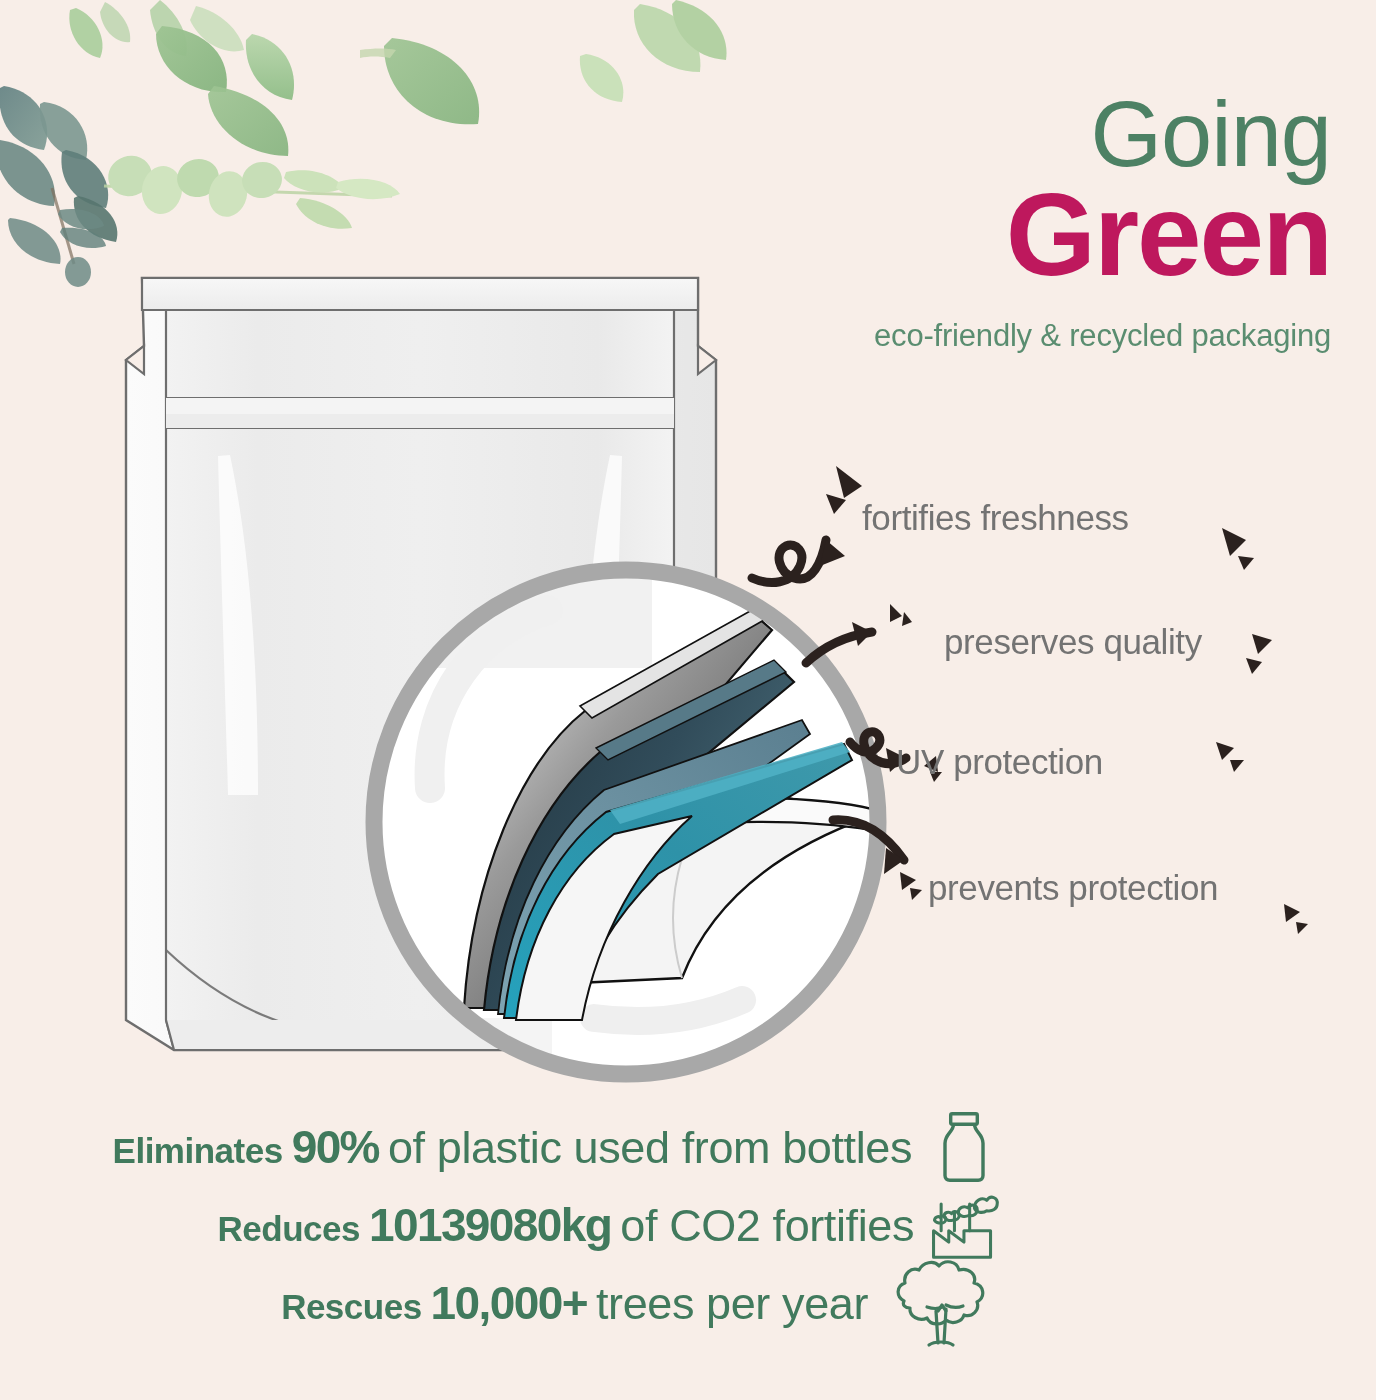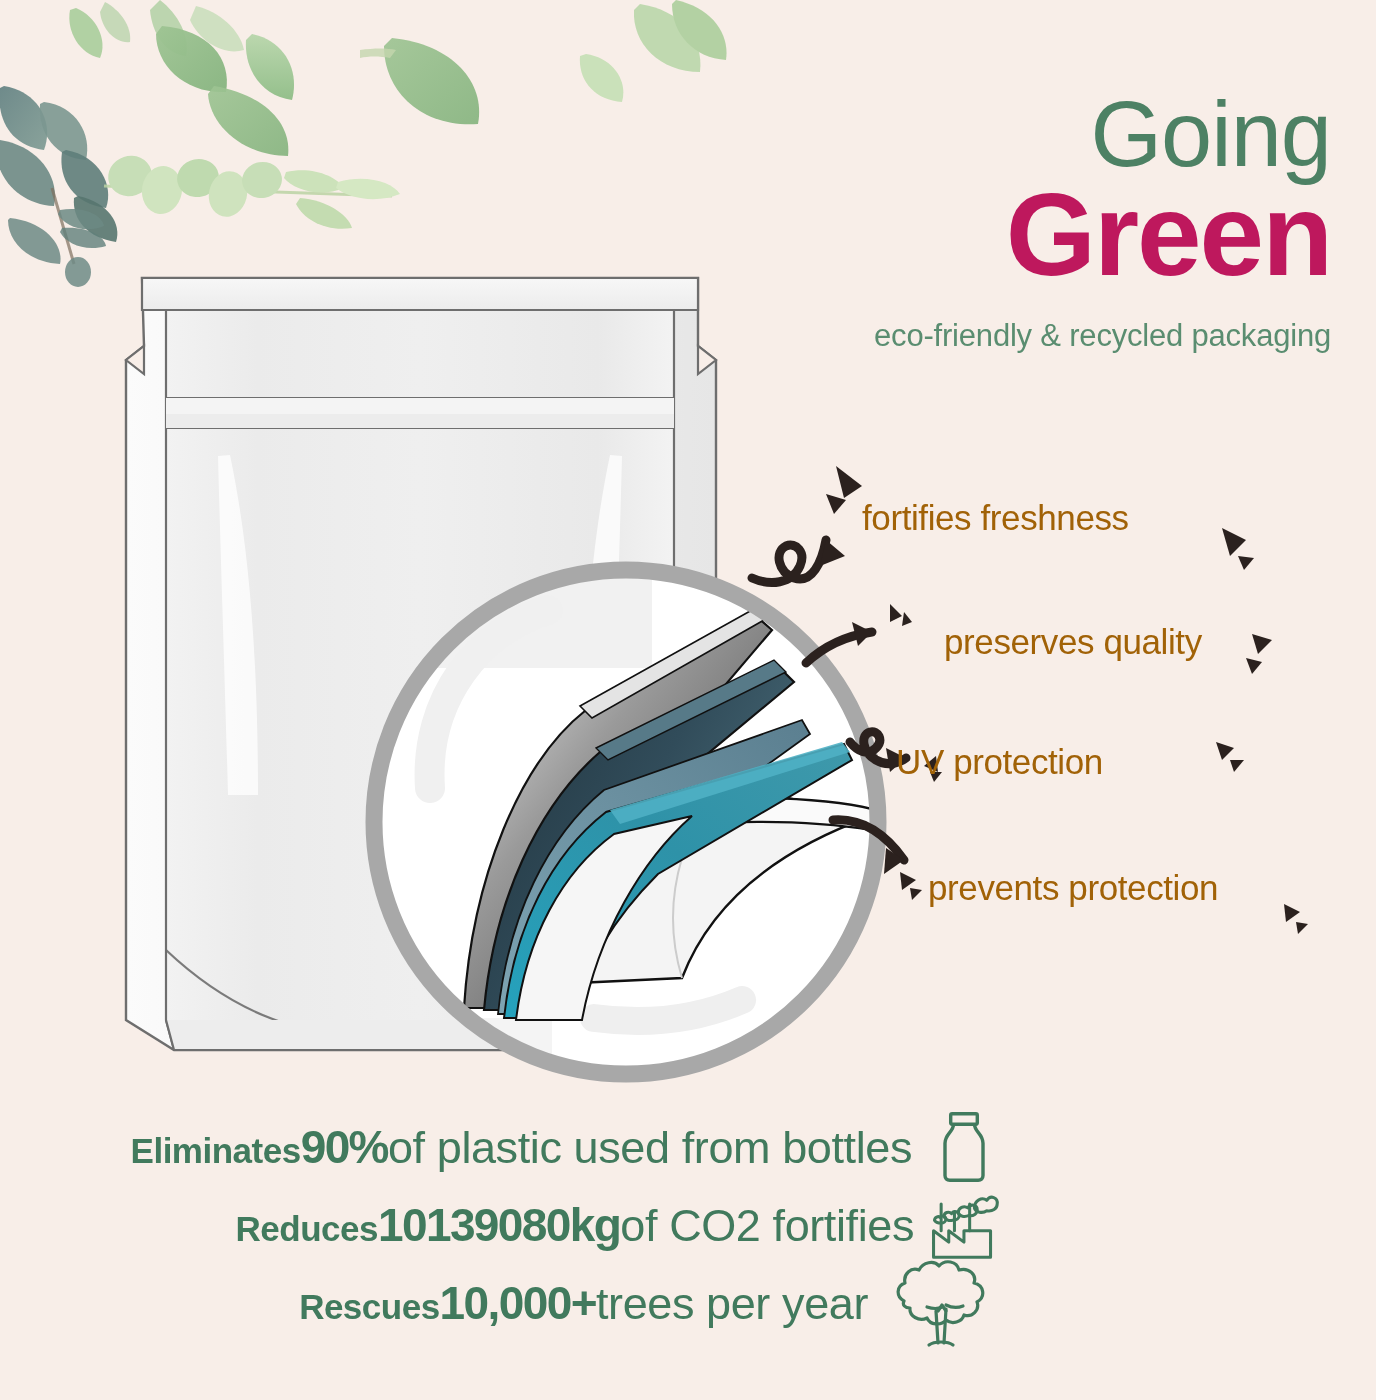--- a/index.html
+++ b/index.html
@@ -63,21 +63,21 @@
     font-weight:400;
     color:#5a8d70;
     letter-spacing:-0.2px;
     margin-top:28px;
   }
 
   
   .feature {
     position:absolute;
     font-size:35px;
-    color:#a16207;
+    color:#737373;
     letter-spacing:-0.4px;
     white-space:nowrap;
   }
   #feature-0 { left:862px; top:498px; }
   #feature-1 { left:944px; top:622px; }
   #feature-2 { left:896px; top:742px; }
   #feature-3 { left:928px; top:868px; }
 
   
   #arrows { position:absolute; left:0; top:0; width:1400px; height:1400px; pointer-events:none; }
@@ -94,20 +94,21 @@
     justify-content:flex-end;
     height:78px;
     padding-right:10px;
     gap:12px;
   }
   .stat-text {
     color:#417a5d;
     white-space:nowrap;
     display:flex;
     align-items:baseline;
+    gap:9px;
   }
   .stat-lead {
     font-size:35px;
     font-weight:700;
     letter-spacing:-0.5px;
   }
   .stat-value {
     font-size:46px;
     font-weight:700;
     letter-spacing:-1.6px;

